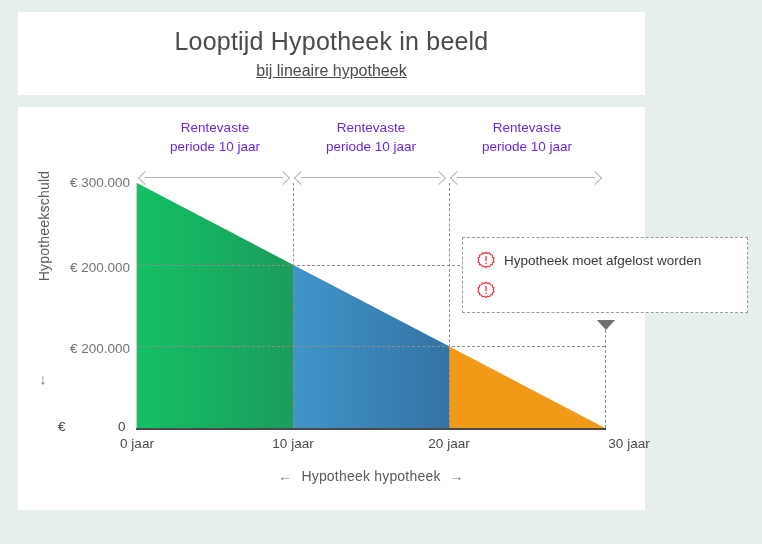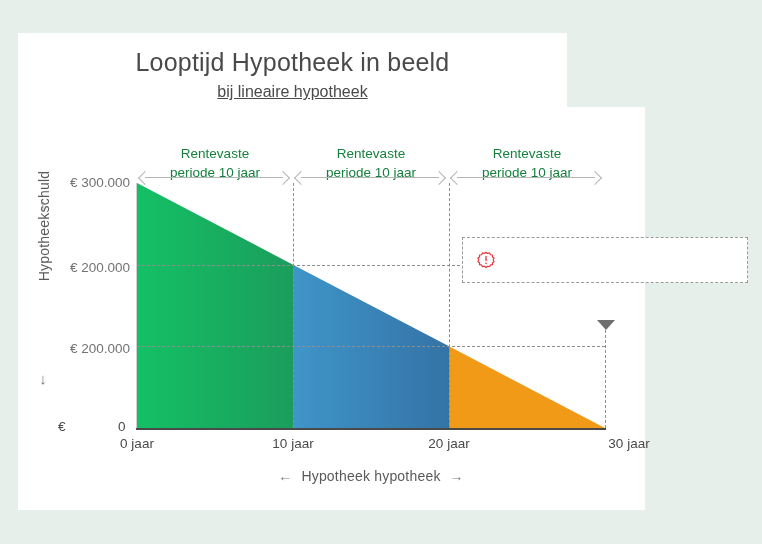--- a/index.html
+++ b/index.html
@@ -20,29 +20,28 @@
     left: 0; top: 0;
     width: 762px;
     height: 544px;
   }
 
   
   .title-card {
     position: absolute;
     left: 18px;
     top: 12px;
-    width: 549px;
+    width: 627px;
     height: 83px;
     background: #ffffff;
     box-sizing: border-box;
     display: flex;
     flex-direction: column;
     align-items: center;
     justify-content: center;
-    margin-top: 21px;
   }
   .title-main {
     font-size: 25px;
     color: #4a4a4a;
     font-weight: 400;
     letter-spacing: 0.2px;
     line-height: 1.15;
   }
   .title-sub {
     font-size: 16px;
@@ -59,24 +58,23 @@
     top: 107px;
     width: 627px;
     height: 403px;
     background: #ffffff;
     box-sizing: border-box;
   }
   .period-label {
     position: absolute;
     text-align: center;
     font-size: 13.5px;
-    color: #15803d;
+    color: #6d28d9;
     line-height: 19px;
     white-space: nowrap;
-    margin-top: 26px;
   }
   .period-label span { display: block; }
 
   
   .dbl-arrow {
     position: absolute;
     height: 14px;
   }
   .dbl-arrow .shaft {
     position: absolute;
@@ -344,17 +342,25 @@
     <span class="ar">←</span><span>Hypotheek hypotheek</span><span class="ar">→</span>
   </div>
 
   <div class="callout">
     <div class="callout-row">
       <svg class="warn-icon" viewBox="0 0 24 24">
         <path fill="none" stroke="#e8343a" stroke-width="1.6" stroke-linejoin="round" d="M12 1.6 L14.1 3.3 L16.7 2.6 L18 5 L20.6 5.3 L20.6 8 L22.8 9.4 L21.6 11.8 L22.8 14.2 L20.6 15.6 L20.6 18.3 L18 18.6 L16.7 21 L14.1 20.3 L12 22 L9.9 20.3 L7.3 21 L6 18.6 L3.4 18.3 L3.4 15.6 L1.2 14.2 L2.4 11.8 L1.2 9.4 L3.4 8 L3.4 5.3 L6 5 L7.3 2.6 L9.9 3.3 Z"></path>
         <rect x="11.1" y="6.6" width="1.8" height="7" rx="0.85" fill="#e8343a"></rect>
         <circle cx="12" cy="16.4" r="1.1" fill="#e8343a"></circle>
       </svg>
+      <span>Hypotheek moet afgelost worden</span>
     </div>
+    <div class="callout-row">
+      <svg class="warn-icon" viewBox="0 0 24 24">
+        <path fill="none" stroke="#e8343a" stroke-width="1.6" stroke-linejoin="round" d="M12 1.6 L14.1 3.3 L16.7 2.6 L18 5 L20.6 5.3 L20.6 8 L22.8 9.4 L21.6 11.8 L22.8 14.2 L20.6 15.6 L20.6 18.3 L18 18.6 L16.7 21 L14.1 20.3 L12 22 L9.9 20.3 L7.3 21 L6 18.6 L3.4 18.3 L3.4 15.6 L1.2 14.2 L2.4 11.8 L1.2 9.4 L3.4 8 L3.4 5.3 L6 5 L7.3 2.6 L9.9 3.3 Z"></path>
+        <rect x="11.1" y="6.6" width="1.8" height="7" rx="0.85" fill="#e8343a"></rect>
+        <circle cx="12" cy="16.4" r="1.1" fill="#e8343a"></circle>
+      </svg>
+    </div>
   </div>
   <div class="callout-pointer"></div>
 
 </div>
 
 </body></html>

